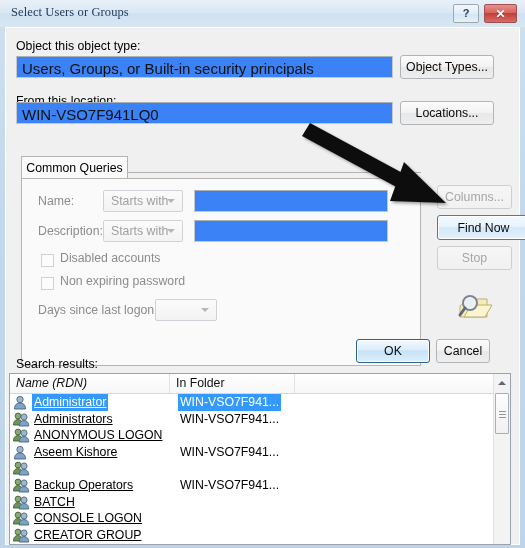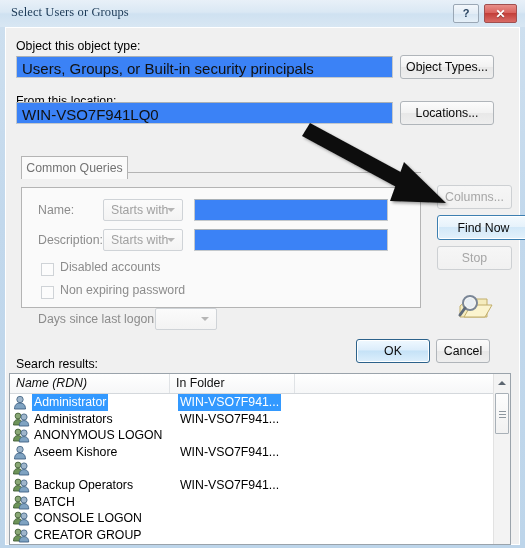--- a/index.html
+++ b/index.html
@@ -147,41 +147,40 @@
     width: 107px;
     height: 23px;
     box-sizing: border-box;
     background: #fafafa;
     border: 1px solid #b4b4b4;
     border-bottom: none;
     display: flex;
     align-items: center;
     justify-content: center;
     font-size: 12.3px;
-    color: #737373;
+    color: #000000;
   }
   .tabrest {
     position: absolute;
     left: 107px;
     top: 16px;
     right: 0;
     height: 7px;
     border-top: 1px solid #b4b4b4;
     box-sizing: border-box;
   }
   .tabpanel {
     position: absolute;
     left: 15px;
     top: 150px;
     width: 400px;
-    height: 121px;
+    height: 188px;
     box-sizing: border-box;
     background: #fafafa;
     border: 1px solid #b4b4b4;
-    margin-top: 9px;
   }
   .ddl {
     position: absolute;
     box-sizing: border-box;
     border: 1px solid #cfd3d7;
     border-radius: 2px;
     background: linear-gradient(to bottom, #fbfbfb 0%, #f3f3f3 100%);
     font-size: 12.3px;
     color: #a0a0a0;
     padding-left: 7px;
@@ -261,20 +260,21 @@
     height: 15px;
   }
   .lv-name-txt {
     position: absolute;
     left: 22px;
     top: 0;
     font-size: 12.3px;
     line-height: 16.6px;
     color: #000;
     padding: 0 2px;
+    text-decoration: underline;
   }
   .lv-folder {
     position: absolute;
     left: 168px;
     top: 0;
     font-size: 12.3px;
     line-height: 16.6px;
     color: #000;
     padding: 0 2px;
   }

